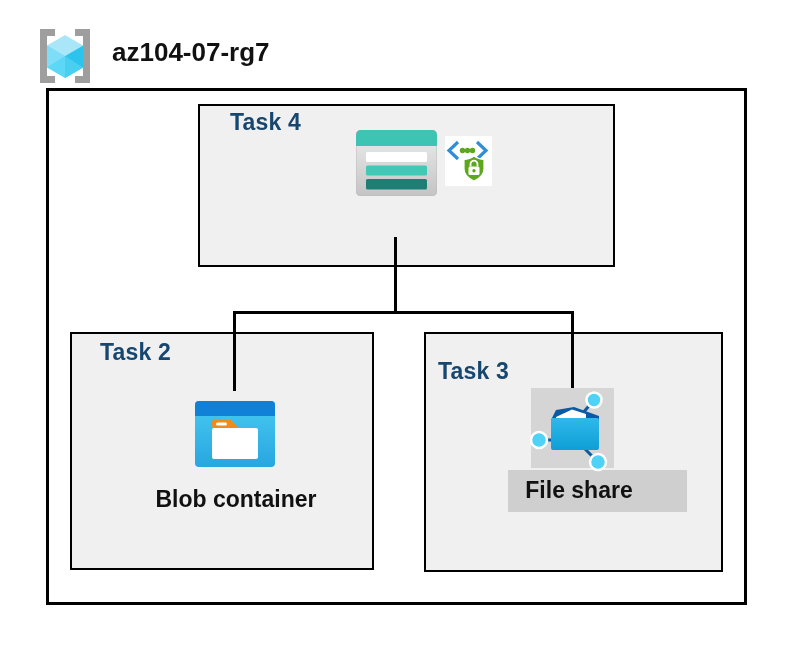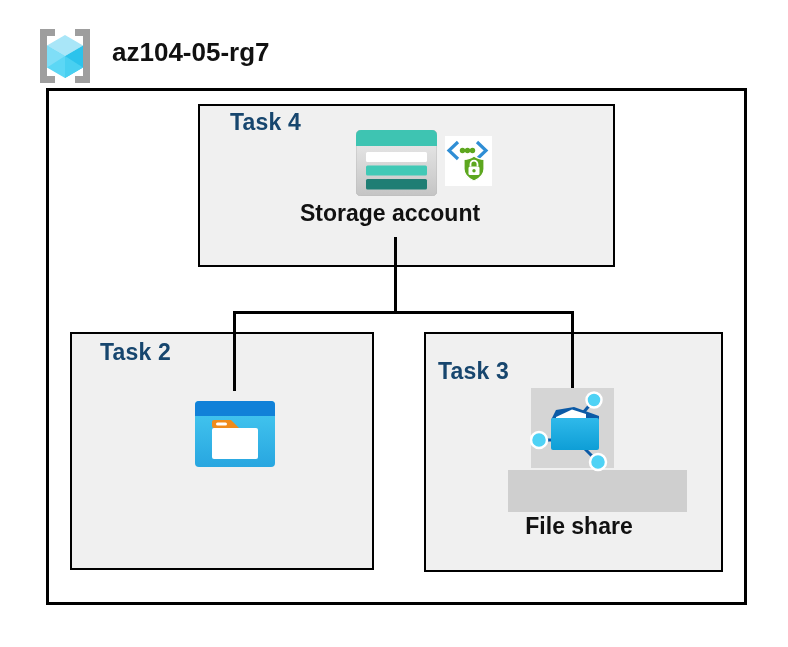--- a/index.html
+++ b/index.html
@@ -25,21 +25,21 @@
   }
   #task1-label { left:230px; top:109px; }
   #task2-label { left:100px;  top:339px; }
   #task3-label { left:438px; top:341px;margin-top:17px; }
   .node-label {
     position:absolute; font-weight:bold; font-size:23px; color:#111;
     text-align:center; white-space:nowrap;
   }
   #storage-label { left:195px; top:200px; width:390px; }
   #blob-label    { left:91px;  top:486px; width:290px; }
-  #fileshare-label { left:494px; top:477px; width:170px;margin-top:36px; }
+  #fileshare-label { left:494px; top:477px; width:170px; }
   .line { position:absolute; background:var(--outline-black,#000); }
   #conn-stem  { left:394px; top:237px; width:2.5px; height:76px; }
   #conn-horiz { left:233px; top:311px; width:341px; height:2.5px; }
   #conn-drop-left  { left:233px; top:311px; width:2.5px; height:80px; }
   #conn-drop-right { left:571px; top:311px; width:2.5px; height:78px; }
   #rg-icon { left:36px; top:24px; }
   #rg-title { left:112px; top:37px; font-weight:bold; font-size:26px; color:var(--title-text,#111); }
   #storage-icon  { left:356px; top:130px; }
   #endpoint-icon { left:445px; top:136px; }
   #blob-icon { left:195px; top:401px; }
@@ -62,21 +62,21 @@
       <rect x="47" y="5" width="7" height="54"></rect>
       <rect x="39" y="5" width="15" height="7"></rect>
       <rect x="39" y="52" width="15" height="7"></rect>
     </g>
     <polygon points="29,11 47,21.5 29,32 11,21.5" style="fill:var(--rg-cube-top,#a9e6f8)"></polygon>
     <polygon points="11,21.5 29,32 29,54 11,43.5" style="fill:var(--rg-cube-left,#5cd7f5)"></polygon>
     <polygon points="11,21.5 29,32 11,43.5" fill="#7fdef7"></polygon>
     <polygon points="47,21.5 47,43.5 29,54 29,32" style="fill:var(--rg-cube-right,#2cc3ec)"></polygon>
     <polygon points="29,32 47,43.5 29,54" fill="#49d0f1"></polygon>
   </svg>
-  <div id="rg-title" class="abs">az104-05-rg7</div>
+  <div id="rg-title" class="abs">az104-07-rg7</div>
 
   <div class="outer-box"></div>
 
   <div id="task1" class="task-box"></div>
   <div id="task2" class="task-box"></div>
   <div id="task3" class="task-box"></div>
 
   <div id="task1-label" class="task-label">Task 4</div>
   <div id="task2-label" class="task-label">Task 2</div>
   <div id="task3-label" class="task-label">Task 3</div>
@@ -107,35 +107,35 @@
     <polyline points="32,6 41,14.5 32,23" fill="none" style="stroke:var(--endpoint-bracket-blue,#2f8ed5)" stroke-width="3.2"></polyline>
     <circle cx="17.5" cy="14.5" r="2.7" style="fill:var(--endpoint-green,#5da71f)"></circle>
     <circle cx="22.5" cy="14.5" r="2.7" style="fill:var(--endpoint-green,#5da71f)"></circle>
     <circle cx="27.5" cy="14.5" r="2.7" style="fill:var(--endpoint-green,#5da71f)"></circle>
     <path d="M29,20 c3,2.2 7.2,3.3 10,3.4 v9.6 c0,6.5 -5.5,10 -10,12 c-4.5,-2 -10,-5.5 -10,-12 v-9.6 c2.8,-0.1 7,-1.2 10,-3.4 Z" style="fill:var(--endpoint-green,#5da71f)" stroke="#ffffff" stroke-width="1.2"></path>
     <path d="M25.5,30.5 v-2.3 a3.5,3.5 0 0 1 7,0 v2.3" fill="none" stroke="#ffffff" stroke-width="1.8"></path>
     <rect x="23.5" y="30.5" width="11" height="8.5" rx="1.5" fill="#ffffff"></rect>
     <circle cx="29" cy="34.7" r="1.7" style="fill:var(--endpoint-green,#5da71f)"></circle>
   </svg>
 
-  <div id="storage-label" class="node-label">Storage account</div>
 
   <svg id="blob-icon" class="abs" width="80" height="66" viewBox="0 0 80 66">
     <defs>
       <linearGradient id="blobBody" x1="0" y1="0" x2="0" y2="1">
         <stop offset="0" stop-color="#47caf1"></stop>
           <stop offset="1" stop-color="#28a6e0"></stop>
       </linearGradient>
     </defs>
     <rect x="0" y="0" width="80" height="66" rx="4" fill="url(#blobBody)"></rect>
     <path d="M0,4 a4,4 0 0 1 4,-4 h72 a4,4 0 0 1 4,4 v11 h-80 Z" style="fill:var(--blob-header-blue,#1181d8)"></path>
     <path d="M19,19 h17 l8,8 h-25 a2,2 0 0 1 -2,-2 v-4 a2,2 0 0 1 2,-2 Z" style="fill:var(--folder-tab-orange,#f08b1b)"></path>
     <rect x="21" y="21.5" width="11" height="3" rx="1.5" fill="#ffffff"></rect>
     <rect x="17" y="27" width="46" height="31" rx="2" fill="#ffffff"></rect>
   </svg>
+  <div id="blob-label" class="node-label">Blob container</div>
 
   <div id="fileshare-backdrop" class="abs"></div>
   <div id="fileshare-band" class="abs"></div>
   <svg id="fileshare-icon" class="abs" width="80" height="82" viewBox="0 0 80 82">
     <defs>
       <linearGradient id="fsBody" x1="0" y1="0" x2="0" y2="1">
         <stop offset="0" stop-color="#2fb9ea"></stop>
           <stop offset="1" stop-color="#0e9ed6"></stop>
       </linearGradient>
     </defs>

